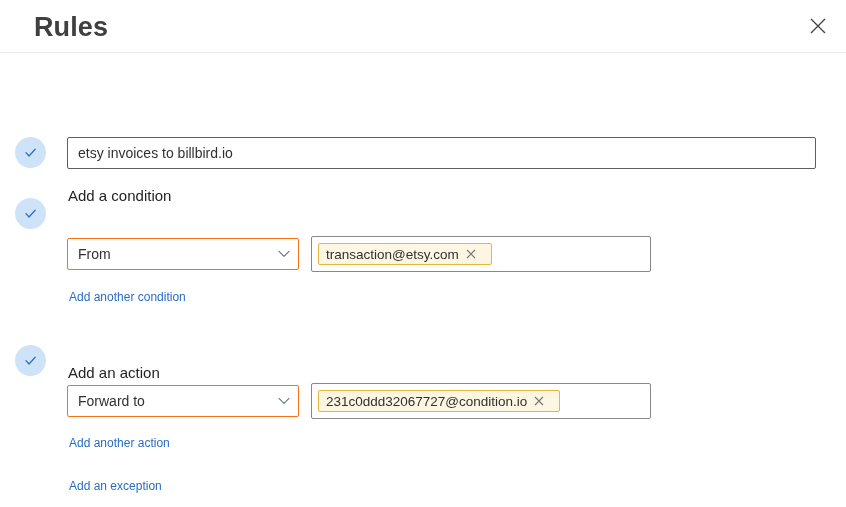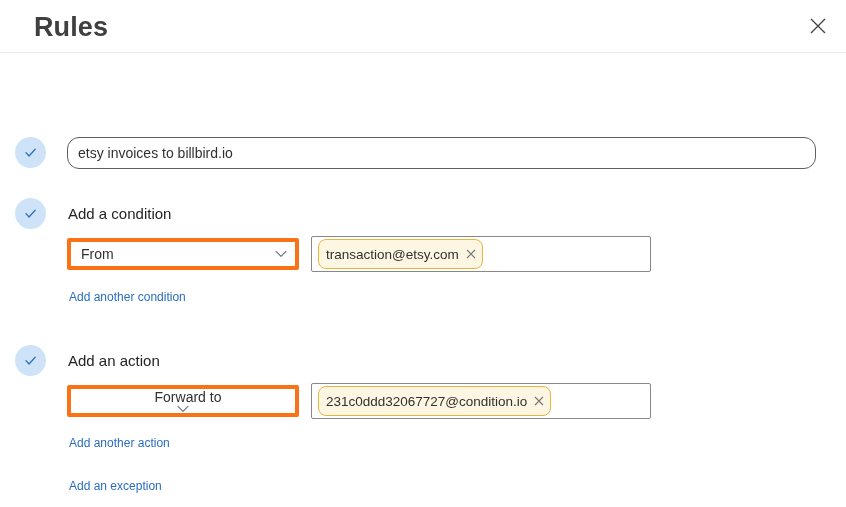--- a/index.html
+++ b/index.html
@@ -78,37 +78,37 @@
 
   
   .name-field {
     position: absolute;
     left: 67px;
     top: 84px;
     width: 749px;
     height: 32px;
     box-sizing: border-box;
     border: 1px solid #605e5c;
-    border-radius: 12px;
+    border-radius: 2px;
     background: #ffffff;
     font-family: "Liberation Sans", sans-serif;
     font-size: 14px;
     color: #323130;
     padding: 0 10px;
     outline: none;
   }
 
   
   .dropdown {
     position: absolute;
     left: 67px;
     width: 232px;
     height: 32px;
     box-sizing: border-box;
-    border: 4px solid #f97316;
+    border: 1px solid #f97316;
     border-radius: 2px;
     background: #ffffff;
     display: flex;
     align-items: center;
     cursor: pointer;
   }
   .dropdown-text {
     flex: 1;
     font-size: 14px;
     color: #323130;
@@ -135,25 +135,25 @@
     border-radius: 2px;
     background: #ffffff;
     display: flex;
     align-items: center;
     padding-left: 6px;
     cursor: text;
   }
   .token-pill {
     display: inline-flex;
     align-items: center;
-    height: 30px;
+    height: 22px;
     background: #fdf6e3;
     border: 1px solid #e9b63c;
-    border-radius: 8px;
-    padding: 0 5px 0 7px;
+    border-radius: 2px;
+    padding: 0 14px 0 7px;
     box-sizing: border-box;
   }
   .token-text {
     font-size: 13.5px;
     color: #323130;
     white-space: nowrap;
   }
   .token-remove {
     margin-left: 6px;
     display: flex;
@@ -201,21 +201,21 @@
   </div>
   <input class="name-field" type="text" value="etsy invoices to billbird.io" style="">
 
   <div class="step-check" style="top:145px;">
     <span>
       <svg width="15" height="15" viewBox="0 0 15 15" aria-hidden="true">
         <path d="M3 7.6 L6 11 L12.2 4.2" stroke="#2f6fc4" stroke-width="1.3" fill="none" stroke-linecap="round" stroke-linejoin="round"></path>
       </svg>
     </span>
   </div>
-  <div class="section-label" style="top:151px;text-align:right;">Add a condition</div>
+  <div class="section-label" style="top:133px;text-align:right;">Add a condition</div>
 
   <div class="dropdown" style="top:185px;">
     <span class="dropdown-text">From</span>
     <span class="dropdown-caret">
       <svg width="12" height="8" viewBox="0 0 12 8" aria-hidden="true">
         <path d="M1 1.4 L6 6.4 L11 1.4" stroke="#6b7b8c" stroke-width="1.2" fill="none" stroke-linecap="round" stroke-linejoin="round"></path>
       </svg>
     </span>
   </div>
 
@@ -232,23 +232,23 @@
 
   <a class="link" style="top:235px;">Add another condition</a>
 
   <div class="step-check" style="top:292px;">
     <span>
       <svg width="15" height="15" viewBox="0 0 15 15" aria-hidden="true">
         <path d="M3 7.6 L6 11 L12.2 4.2" stroke="#2f6fc4" stroke-width="1.3" fill="none" stroke-linecap="round" stroke-linejoin="round"></path>
       </svg>
     </span>
   </div>
-  <div class="section-label" style="top:298px;">Add an action</div>
-
-  <div class="dropdown" style="top:332px;flex-direction:column;">
+  <div class="section-label" style="top:310px;">Add an action</div>
+
+  <div class="dropdown" style="top:332px;">
     <span class="dropdown-text">Forward to</span>
     <span class="dropdown-caret">
       <svg width="12" height="8" viewBox="0 0 12 8" aria-hidden="true">
         <path d="M1 1.4 L6 6.4 L11 1.4" stroke="#6b7b8c" stroke-width="1.2" fill="none" stroke-linecap="round" stroke-linejoin="round"></path>
       </svg>
     </span>
   </div>
 
   <div class="token-box" style="top:330px;">
     <span class="token-pill">

